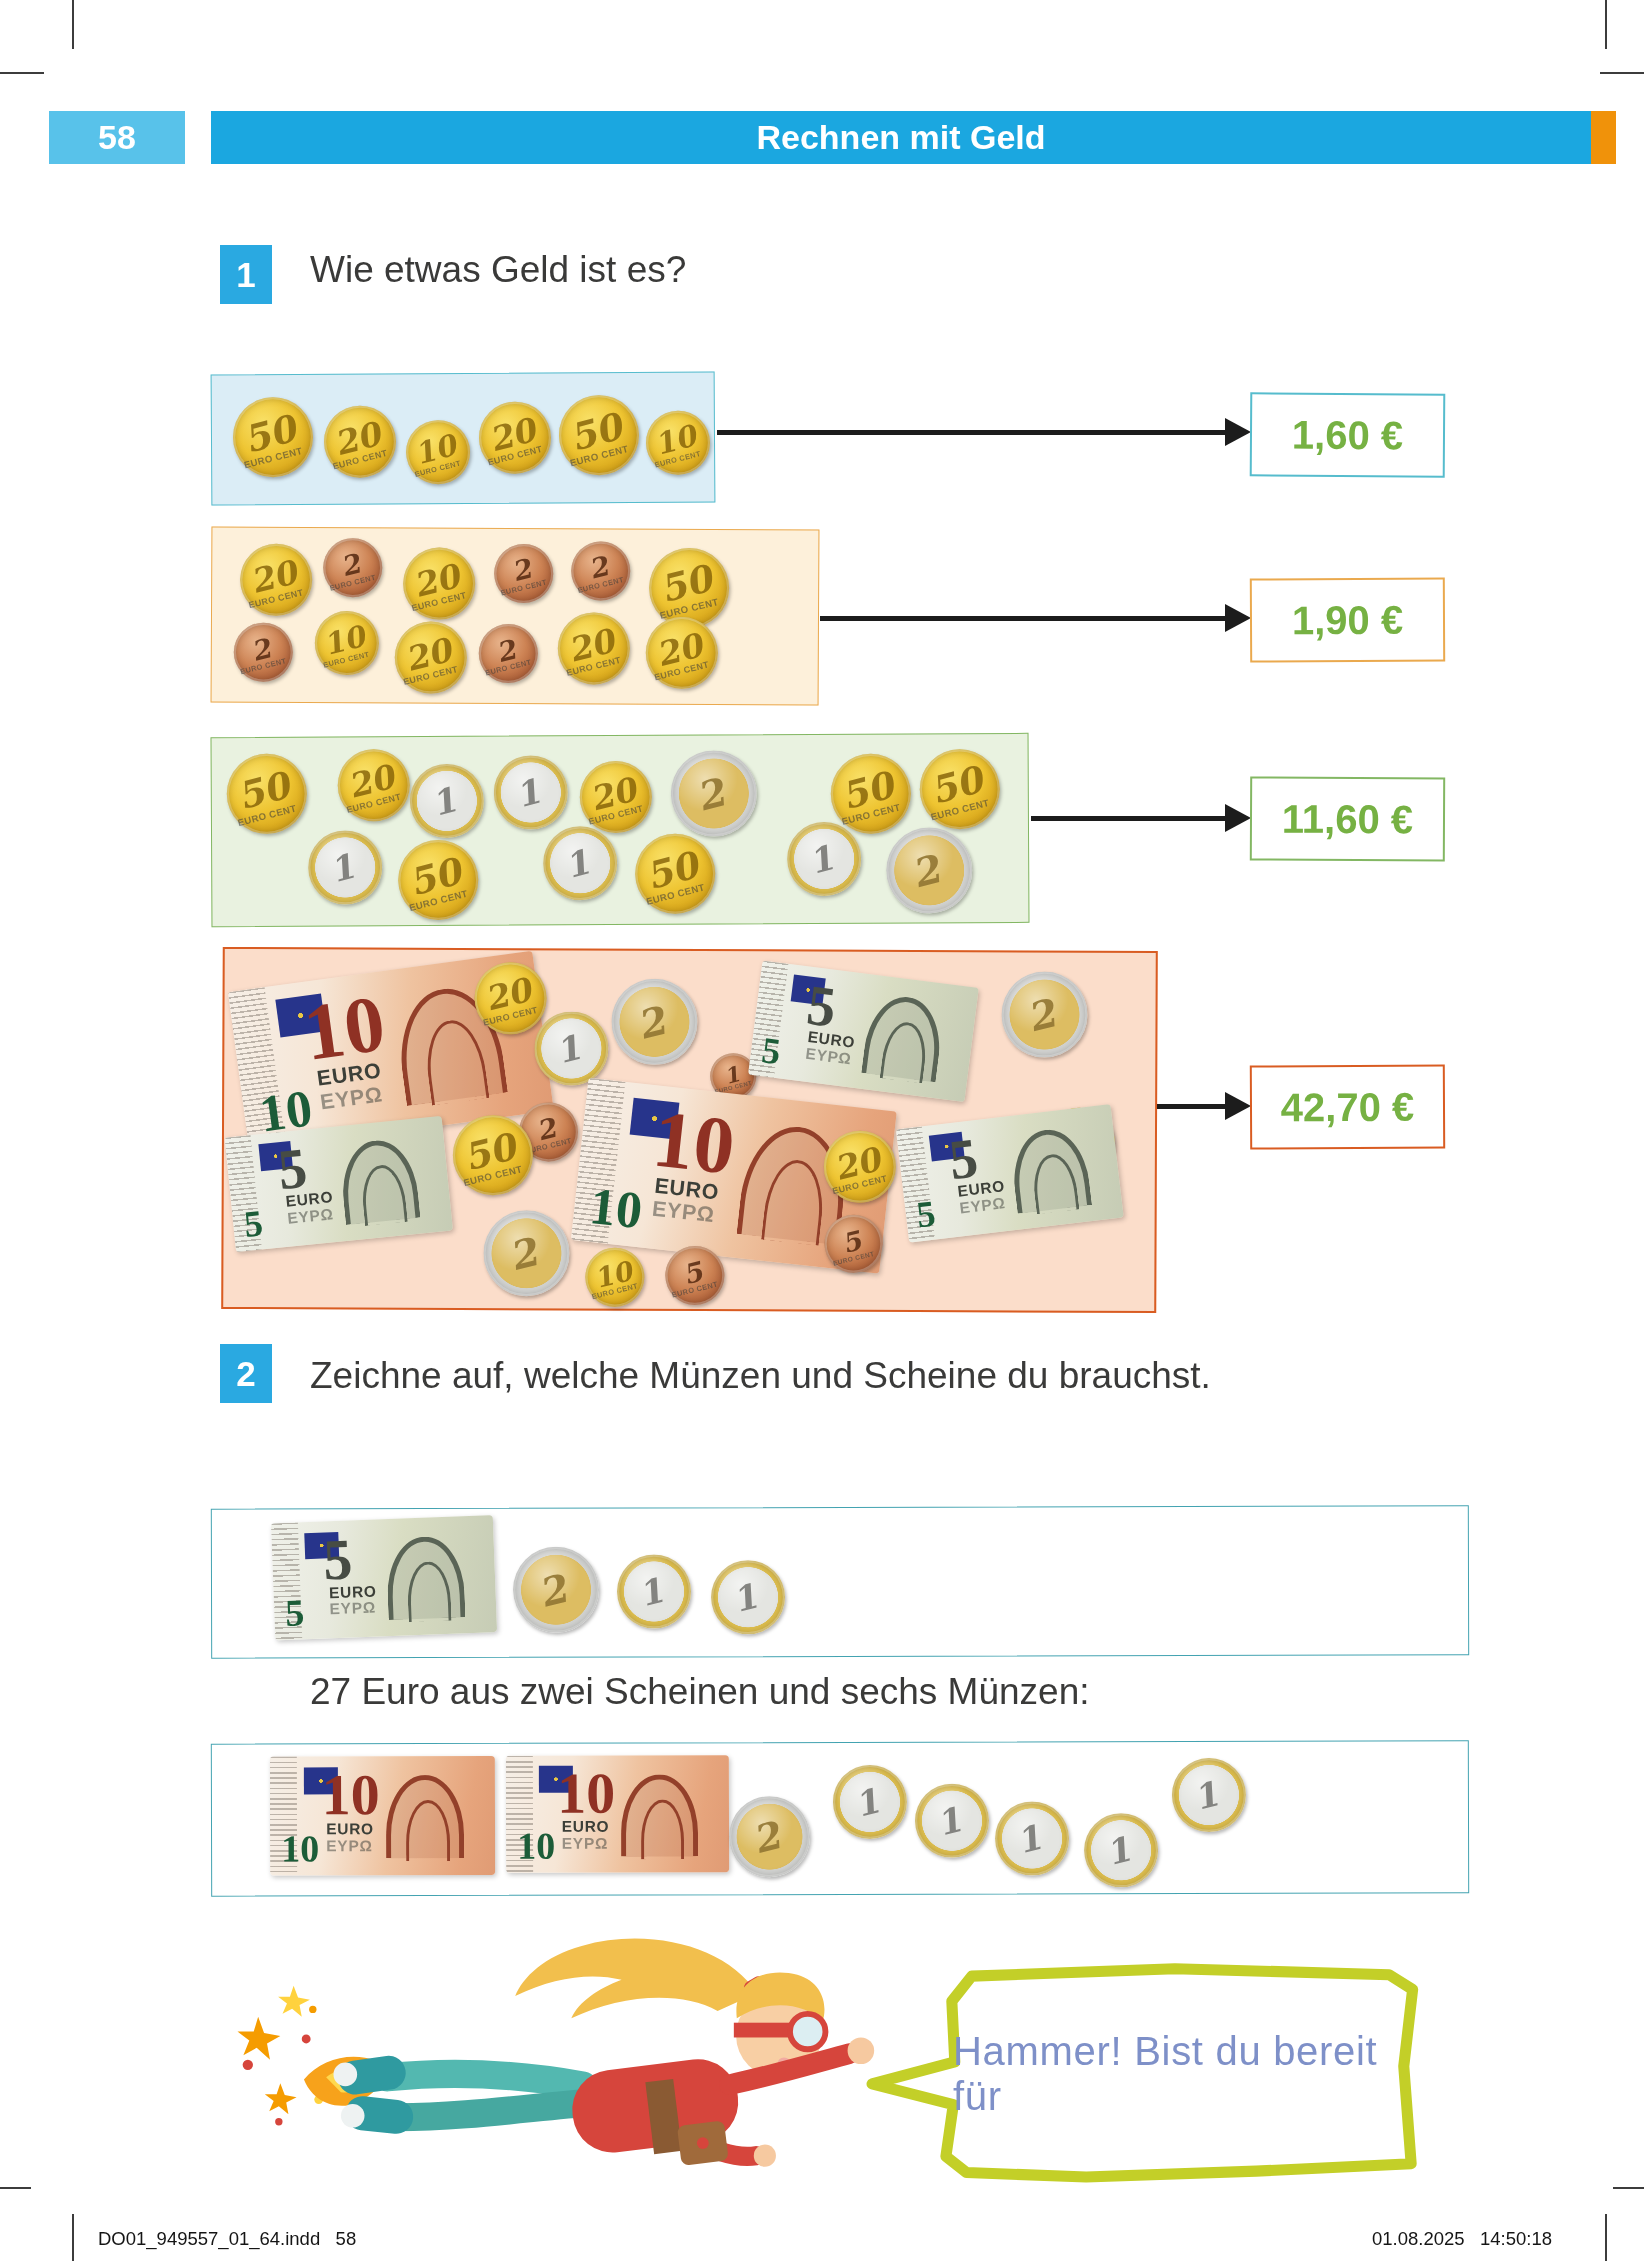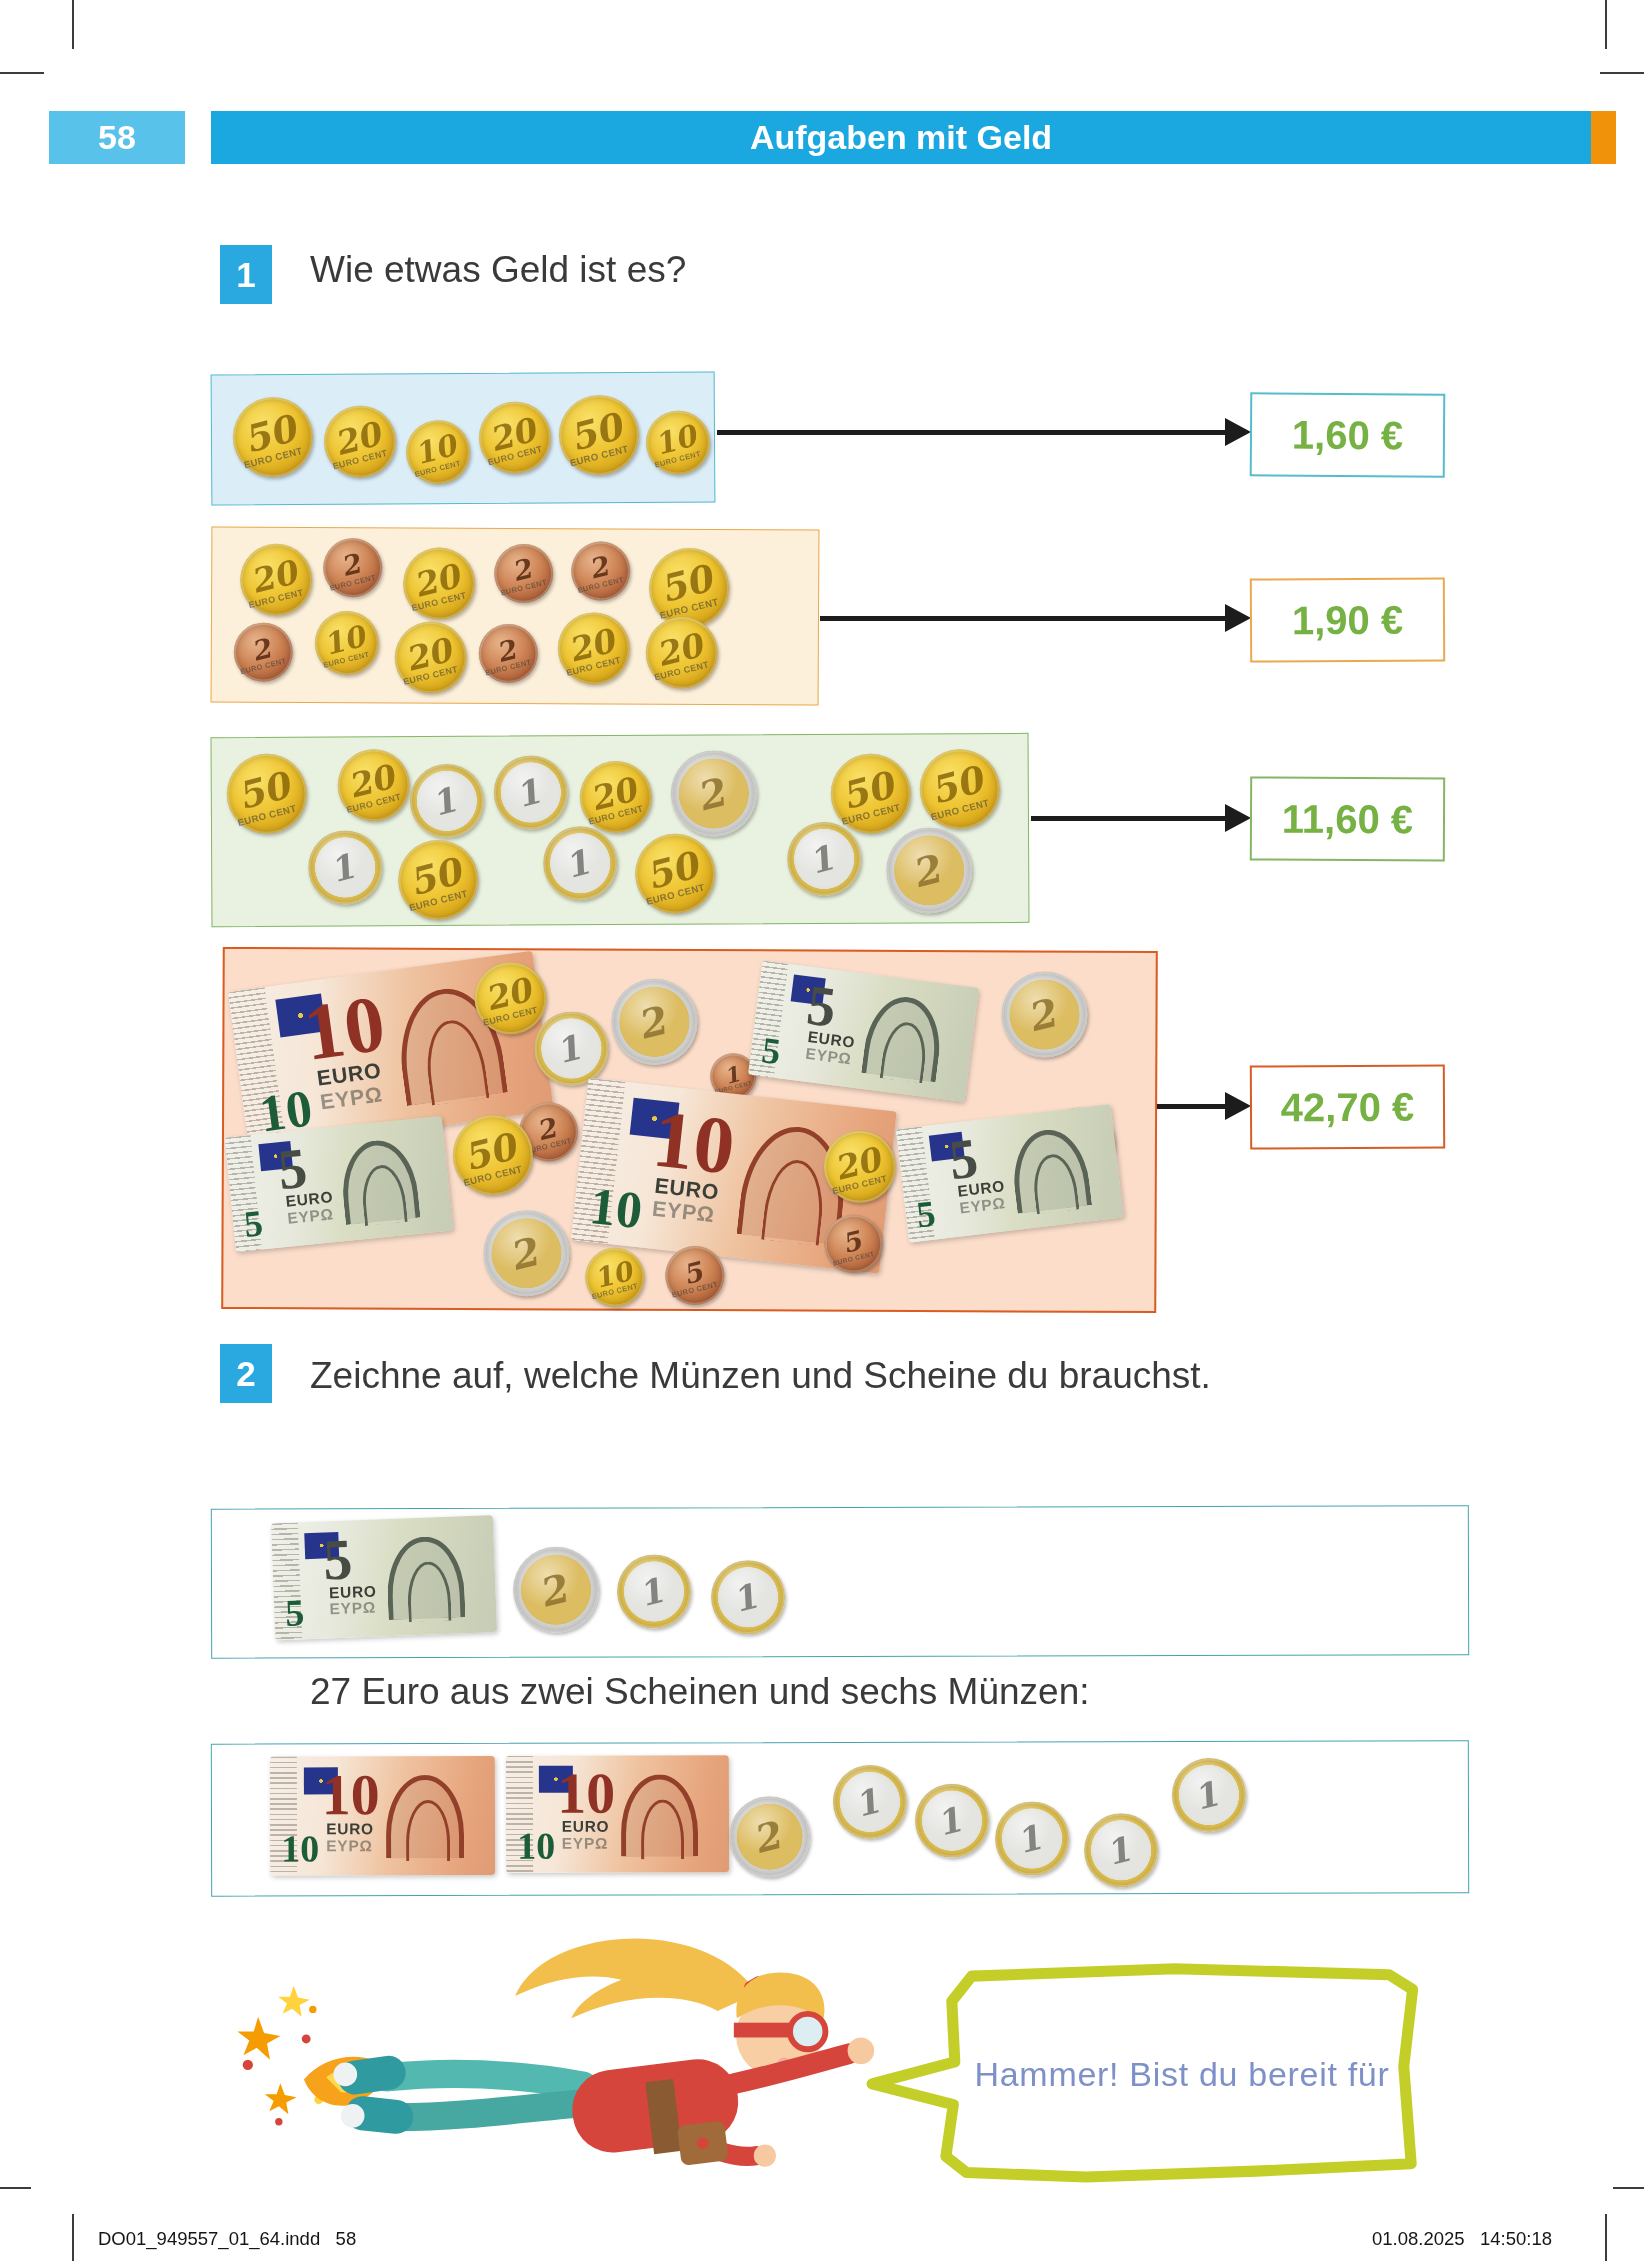--- a/index.html
+++ b/index.html
@@ -75,42 +75,42 @@
   .note .arch::after { content:""; position:absolute; left:22%; top:26%; width:56%; height:74%;
       border:3.7px solid; border-bottom:none; border-color:inherit; border-radius:50% 50% 0 0 / 70% 70% 0 0; }
   .note .etxt { position:absolute; left:25%; bottom:17%; font-weight:bold; color:#3c3f38; line-height:1.08; letter-spacing:0.7px; }
   .note .etxt .sub { display:block; opacity:.5; }
   .note .cnum { position:absolute; left:5%; bottom:4%; font-family:"Liberation Serif", serif; font-weight:bold; color:#1c5c38; }
 
   
   #speech { position:absolute; left:857px; top:1954px; width:584px; height:240px; }
   #speech svg { position:absolute; left:0; top:0; }
   #speech .lines { position:absolute; left:96px; top:0; width:458px; height:100%; display:flex;
-      flex-direction:column; align-items:center; justify-content:center; gap:10.3px;
-      font-size:34px; color:#7e90c8; letter-spacing:0.7px; }
+      flex-direction:column; justify-content:center; gap:10.3px;
+      font-size:40px; color:#7e90c8; letter-spacing:0.7px; }
   #mascot { position:absolute; left:236px; top:1906px; }
 
   .footer { position:absolute; top:2228px; font-size:18.5px; color:#151515; white-space:pre; }
 </style>
 </head>
 <body>
 
 <div id="page">
 
   <div class="cropmark" style="left:72px;top:0;width:2.2px;height:49px;"></div>
   <div class="cropmark" style="left:0;top:72px;width:44px;height:2.2px;"></div>
   <div class="cropmark" style="left:1605px;top:0;width:2.2px;height:49px;"></div>
   <div class="cropmark" style="left:1600px;top:72px;width:44px;height:2.2px;"></div>
   <div class="cropmark" style="left:72px;top:2214px;width:2.2px;height:47px;"></div>
   <div class="cropmark" style="left:0;top:2187px;width:31px;height:2.2px;"></div>
   <div class="cropmark" style="left:1605px;top:2214px;width:2.2px;height:47px;"></div>
   <div class="cropmark" style="left:1613px;top:2187px;width:31px;height:2.2px;"></div>
 
   <div class="pagenum">58</div>
-  <div class="titlebar">Aufgaben mit Geld</div>
+  <div class="titlebar">Rechnen mit Geld</div>
   <div class="orangeblock"></div>
 
   <div class="badge" style="left:220px;top:245px;">1</div>
   <div class="tasktext" style="left:310px;top:235px;">
     <div>Wie etwas Geld ist es?</div>
   </div>
 
   <div class="mbox mbox1" style="left:211px;top:373px;width:502px;height:129px;">
       <div class="coin gold" style="left: 20.7px; top: 22px; width: 80px; height: 80px;">
         <span class="cv" style="font-size:37px">50</span>

